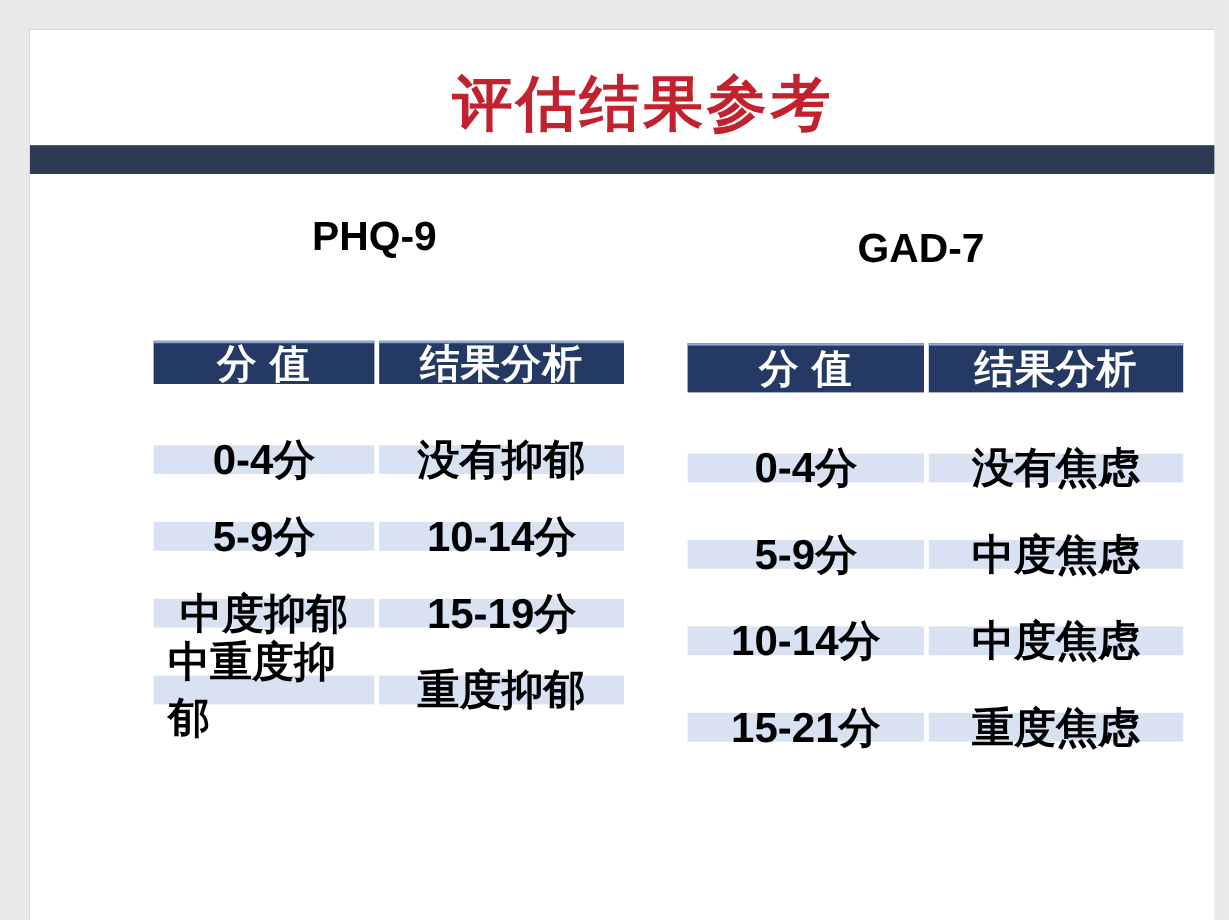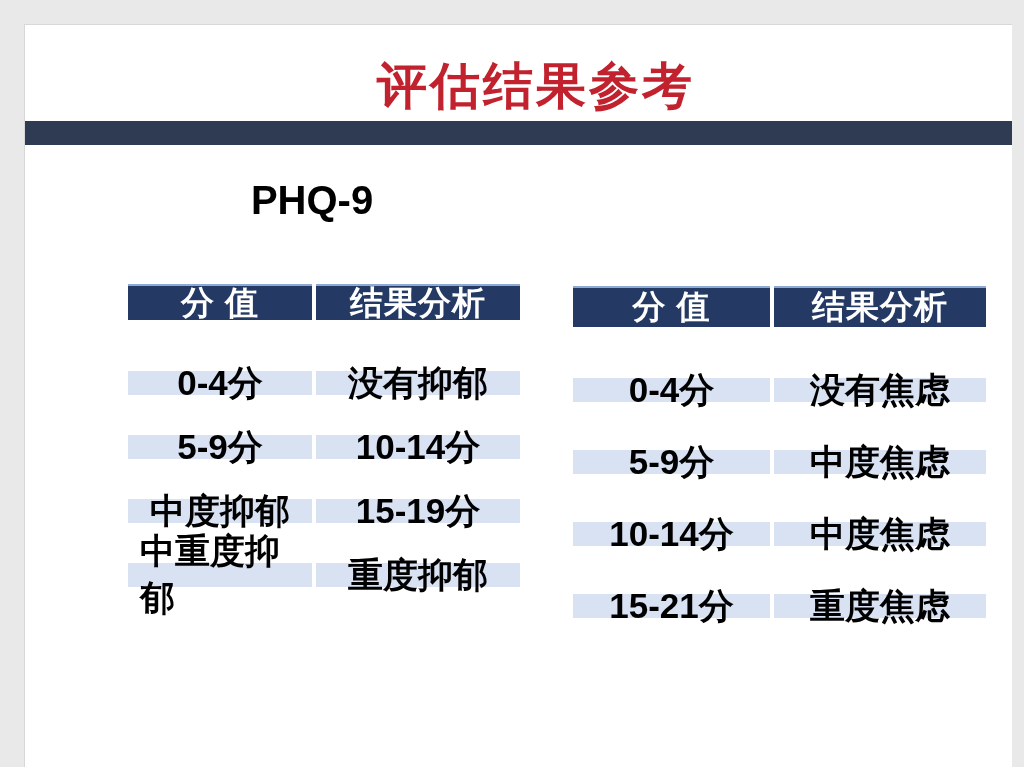--- a/index.html
+++ b/index.html
@@ -32,21 +32,21 @@
     top: 96px;
     left: 0;
     width: 100%;
     height: 7px;
     background: var(--divider-navy, #2F3B52);
   }
 
   .tbl-title {
     position: absolute;
     text-align: center;
-    font-size: 40px;
+    font-size: 34px;
     font-weight: bold;
     color: #000000;
     line-height: 1.0;
   }
   .tbl-title.phq { left: 91px;  width: 392px; top: 143px; }
   .tbl-title.gad { left: 536px; width: 413px; top: 153px; }
 
   .grid {
     position: absolute;
     display: grid;
@@ -88,20 +88,21 @@
 </style>
 </head>
 <body>
 
 <div class="slide">
 
   <h1 class="slide-title">评估结果参考</h1>
   <div class="divider"></div>
 
   <div class="tbl-title phq">PHQ-9</div>
+  <div class="tbl-title gad">GAD-7</div>
 
   <div class="grid phq-grid">
     <div class="hcell">分 值</div>
     <div class="hcell">结果分析</div>
 
     <div class="cell">0-4分</div>
     <div class="cell">没有抑郁</div>
 
     <div class="cell">5-9分</div>
 

